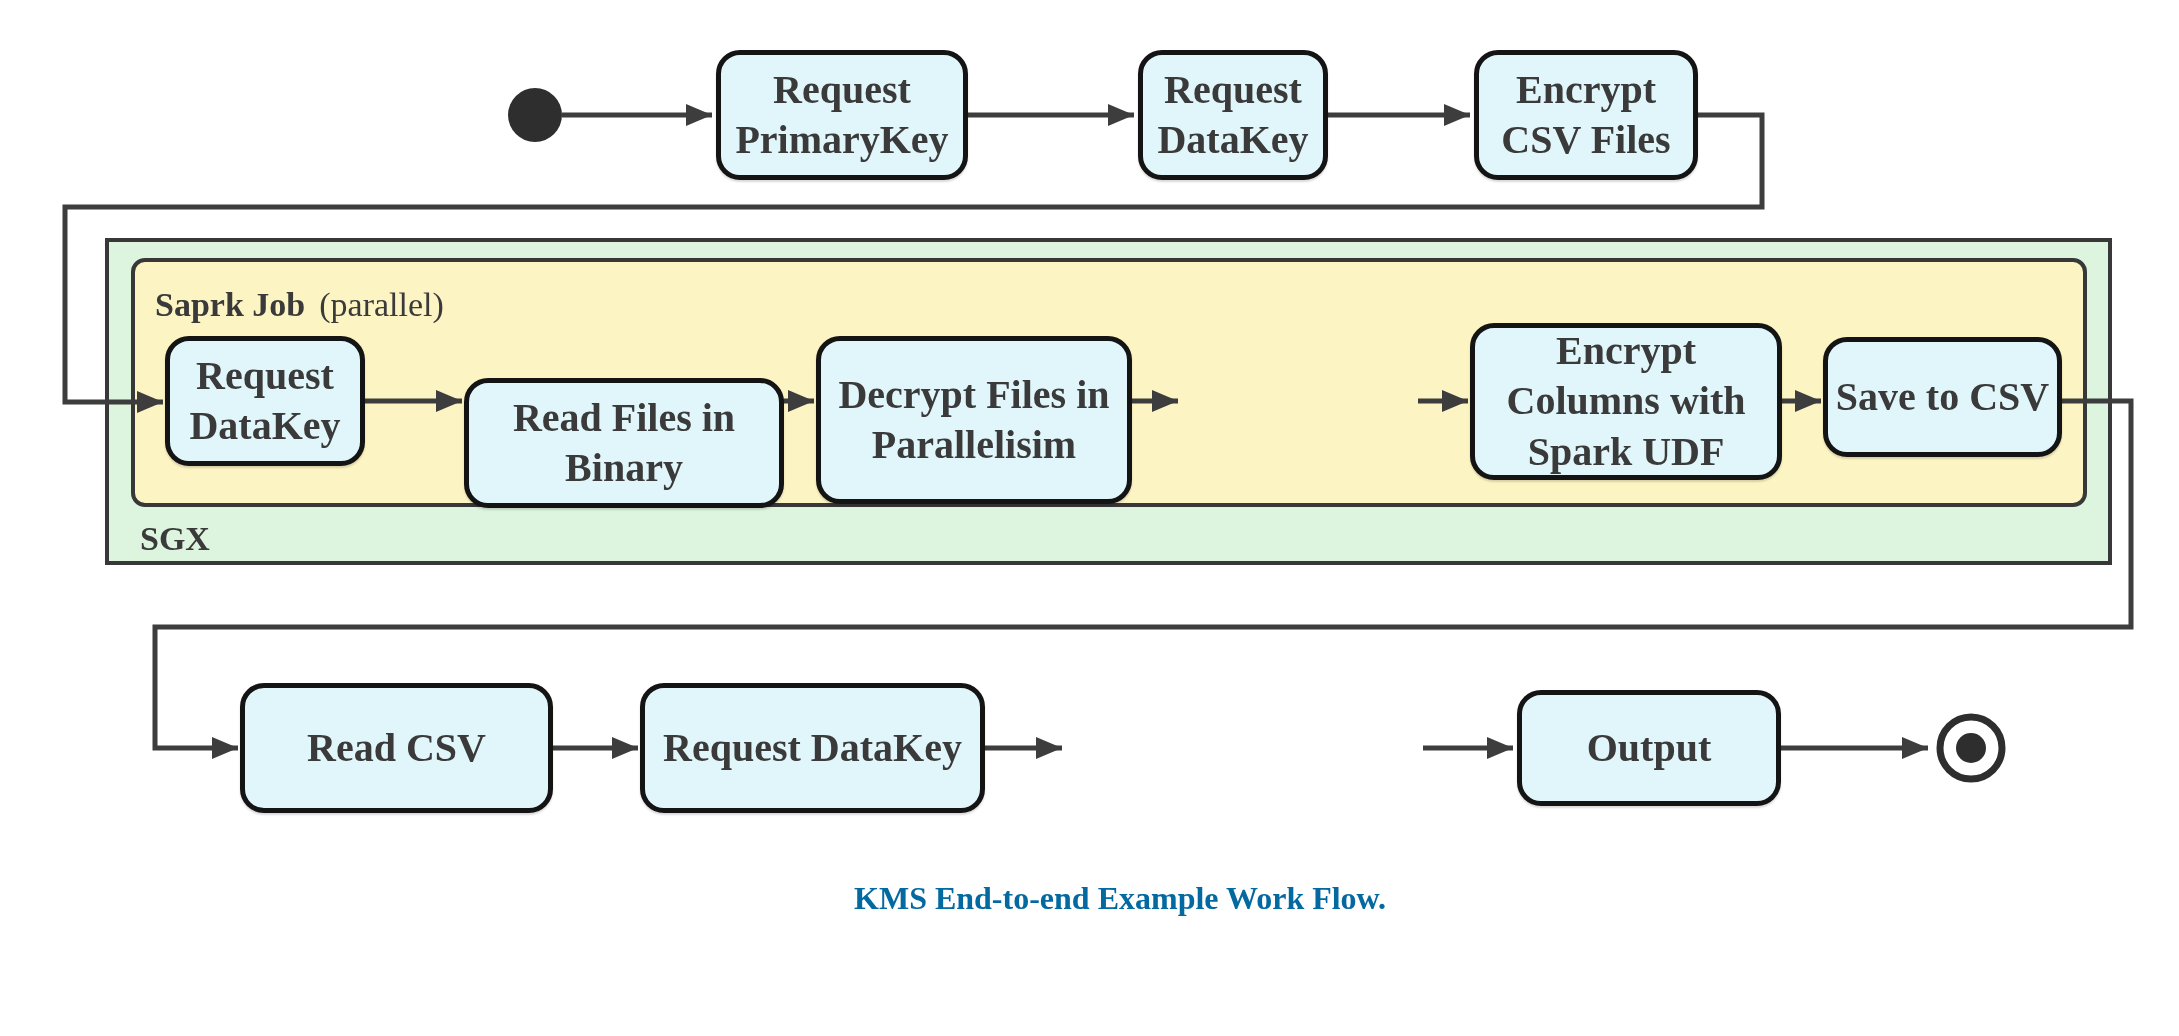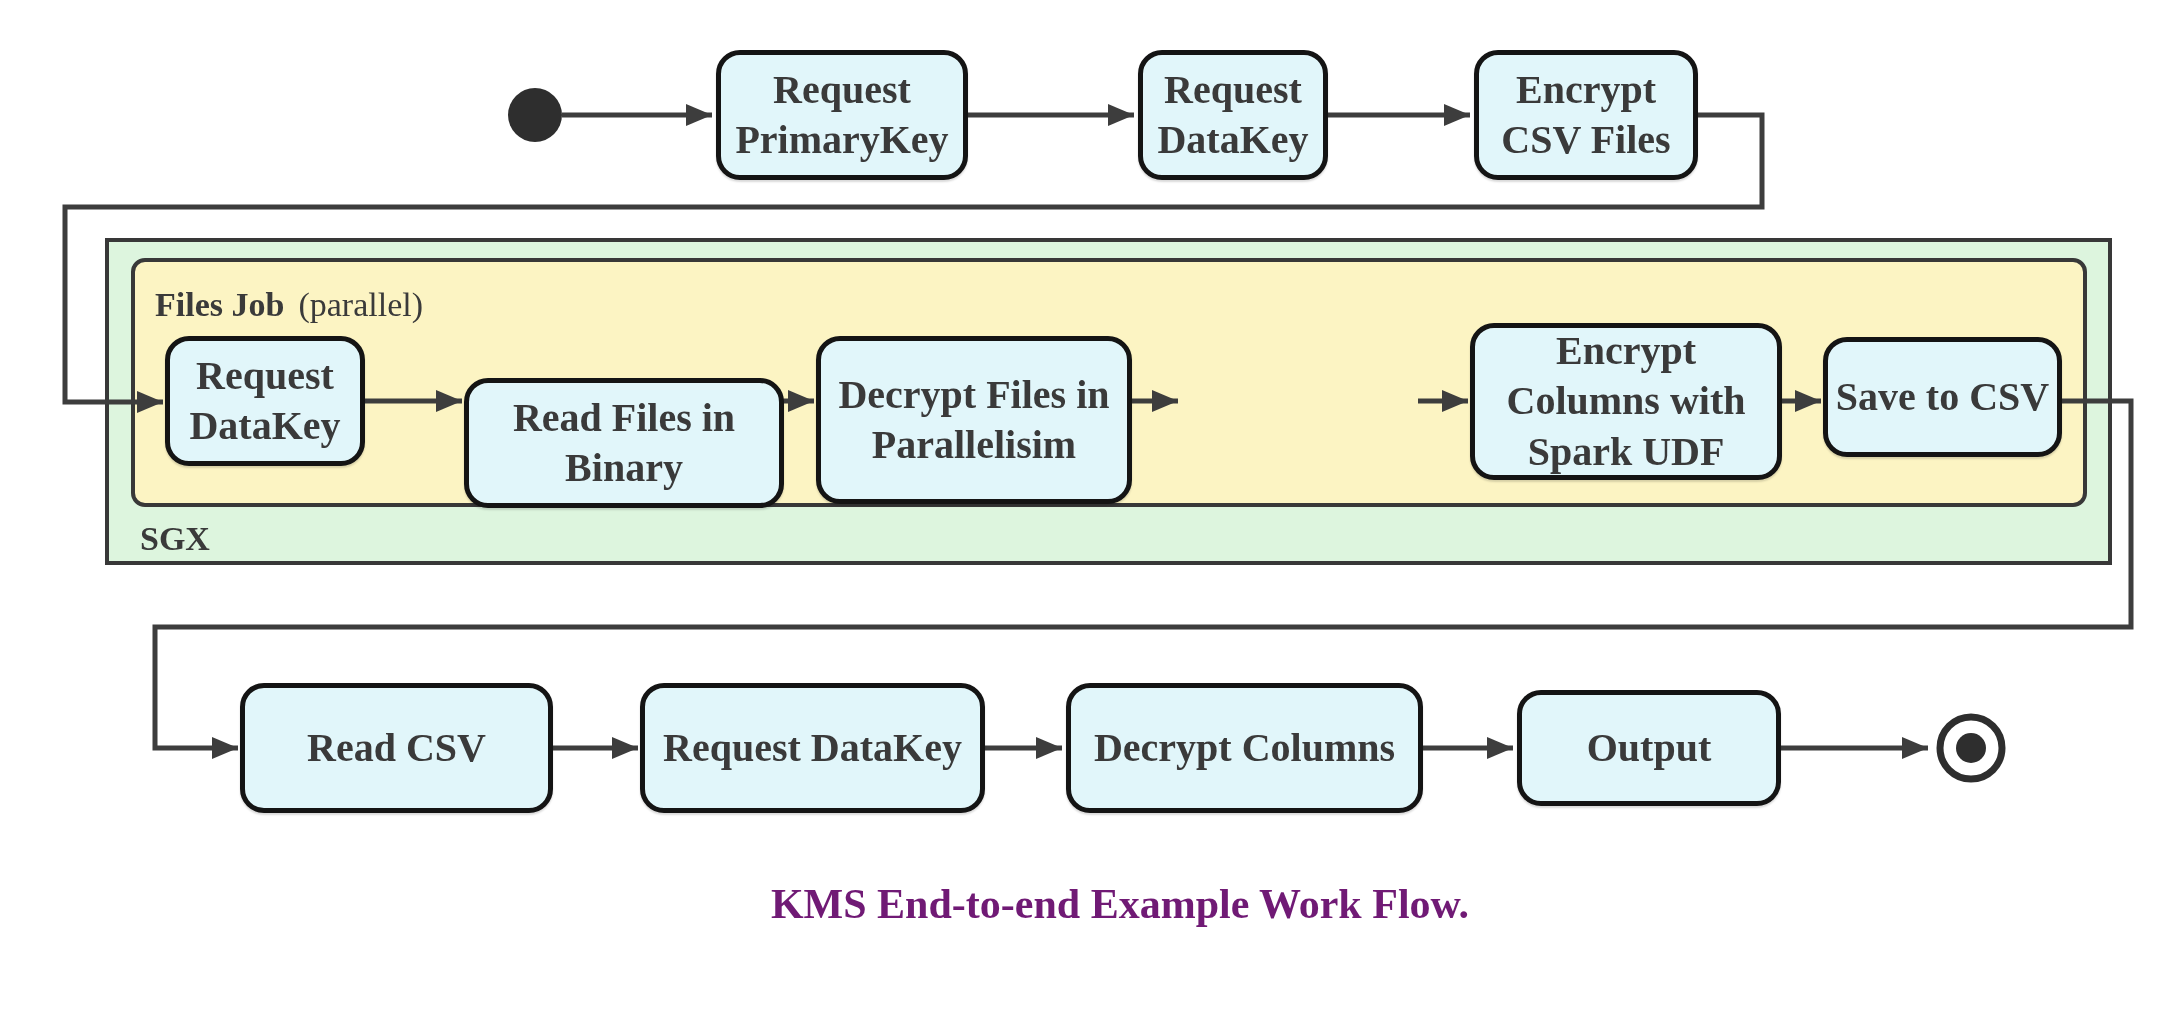--- a/index.html
+++ b/index.html
@@ -23,21 +23,21 @@
   }
   .group-label{
     position:absolute; color:var(--text); font-weight:bold; font-size:34px;
     white-space:nowrap; display:flex; align-items:baseline;
   }
   .group-label .qualifier{
     font-weight:normal; margin-left:14px; color:var(--text);
   }
   .caption{
     position:absolute; left:640px; top:880px; width:960px; text-align:center;
-    font-weight:bold; font-size:42px; color:#701a75; white-space:nowrap;
+    font-weight:bold; font-size:32px; color:#0369a1; white-space:nowrap;
   }
   .rect-sgx{fill:var(--sgx_box_fill); stroke:var(--box_border); stroke-width:4;}
   .rect-spark{fill:var(--spark_box_fill); stroke:var(--box_border); stroke-width:4;}
   .edge{fill:none; stroke:var(--connector); stroke-width:5;}
   .start-dot{fill:#2e2e2e;}
   .end-ring{fill:#ffffff; stroke:#2e2e2e; stroke-width:7;}
   .end-dot{fill:#2e2e2e;}
 </style>
 </head>
 <body>
@@ -74,21 +74,21 @@
     <line class="edge" x1="1781" y1="748" x2="1928" y2="748" marker-end="url(#arrow)"></line>
 
     <circle class="start-dot" cx="535" cy="115" r="27"></circle>
     <g>
       <circle class="end-ring" cx="1971" cy="748" r="31"></circle>
       <circle class="end-dot" cx="1971" cy="748" r="15"></circle>
     </g>
   </svg>
 
   <div class="group-label" style="left:155px; top:286px;">
-    <span>Files Job</span>
+    <span>Saprk Job</span>
     <span class="qualifier">(parallel)</span>
   </div>
   <div class="group-label" style="left:140px; top:520px;">
     <span>SGX</span>
   </div>
 
   <div class="node" style="left:716px;  top:50px; width:252px; height:130px;">Request
 PrimaryKey</div>
   <div class="node" style="left:1138px; top:50px; width:190px; height:130px;">Request
 DataKey</div>
@@ -101,18 +101,17 @@
 Binary</div>
   <div class="node" style="left:816px;  top:336px; width:316px; height:168px;">Decrypt Files in
 Parallelisim</div>
   <div class="node" style="left:1470px; top:323px; width:312px; height:157px;">Encrypt
 Columns with
 Spark UDF</div>
   <div class="node" style="left:1823px; top:337px; width:239px; height:120px;">Save to CSV</div>
 
   <div class="node" style="left:240px;  top:683px; width:313px; height:130px;">Read CSV</div>
   <div class="node" style="left:640px;  top:683px; width:345px; height:130px;">Request DataKey</div>
-  <div class="node" style="left:1066px; top:683px; width:357px; height:130px;">Decrypt Columns</div>
   <div class="node" style="left:1517px; top:690px; width:264px; height:116px;">Output</div>
 
   <div class="caption">KMS End-to-end Example Work Flow.</div>
 
 </div>
 
 </body></html>

